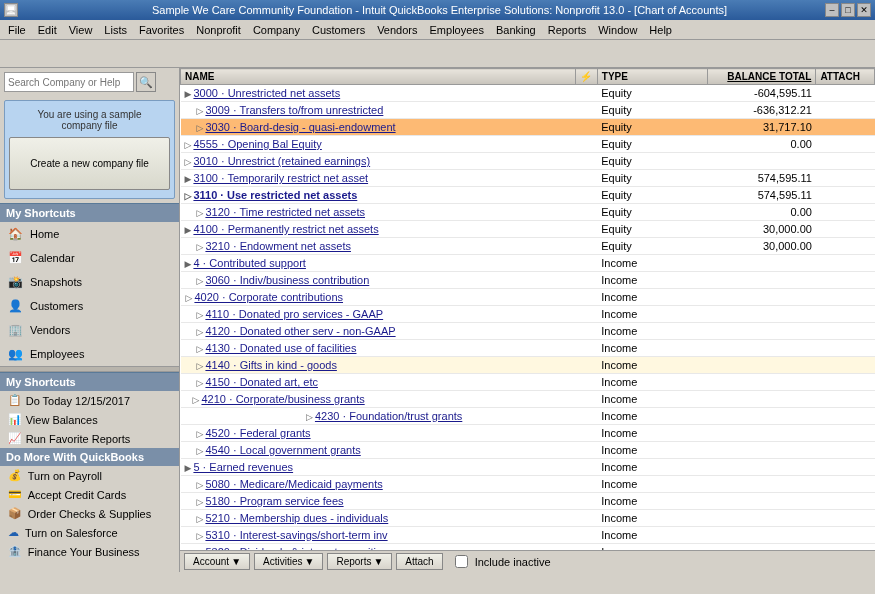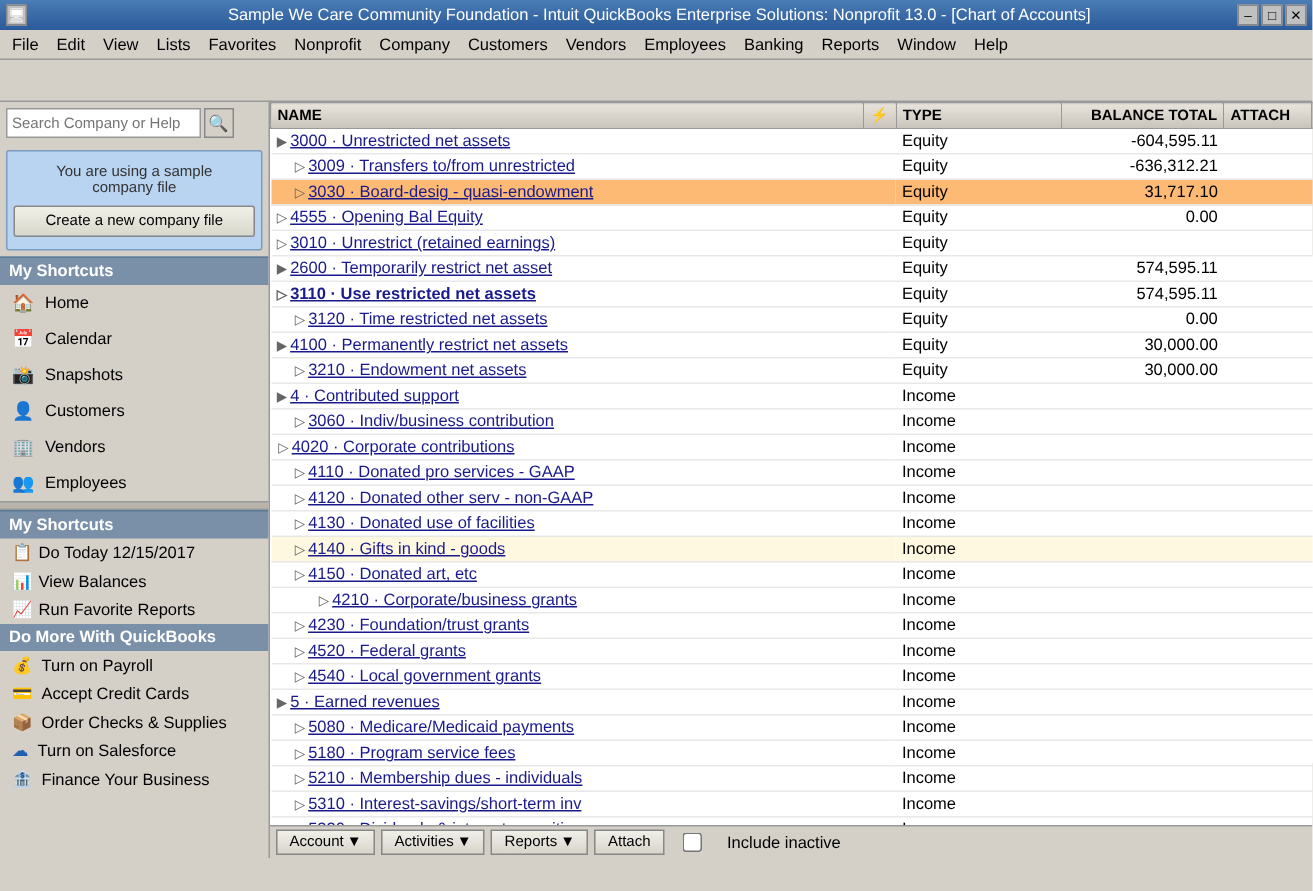--- a/index.html
+++ b/index.html
@@ -24,21 +24,21 @@
     
     .sidebar { width: 180px; background: #d4d0c8; border-right: 1px solid #999; display: flex; flex-direction: column; overflow: hidden; flex-shrink: 0; }
     
     .search-area { padding: 4px; }
     .search-box { display: flex; align-items: center; gap: 2px; }
     .search-input { width: 130px; height: 20px; border: 1px solid #999; font-size: 10px; padding: 1px 3px; background: white; }
     .search-btn { width: 20px; height: 20px; background: #d4d0c8; border: 1px solid #888; display: flex; align-items: center; justify-content: center; cursor: pointer; }
     
     .company-info { background: #b8d4f0; border: 1px solid #7a9cc0; margin: 4px; padding: 8px 4px; text-align: center; font-size: 10px; border-radius: 2px; }
     .company-info-text { color: #333; margin-bottom: 6px; }
-    .create-company-btn { background: linear-gradient(to bottom, #f0f0e8, #d8d8cc); border: 1px solid #888; padding: 4px 8px; font-size: 10px; cursor: pointer; width: 100%; border-radius: 2px; }
+    .create-company-btn { background: linear-gradient(to bottom, #f0f0e8, #d8d8cc); border: 1px solid #888; padding: 20px 8px; font-size: 10px; cursor: pointer; width: 100%; border-radius: 2px; }
     
     .shortcuts-header { background: #7a8fa8; color: white; padding: 3px 6px; font-size: 11px; font-weight: bold; border-top: 1px solid #5a7a98; }
     
     .sidebar-nav { display: flex; flex-direction: column; }
     .sidebar-nav-item { display: flex; align-items: center; padding: 4px 8px; cursor: pointer; font-size: 11px; color: #000; gap: 6px; }
     .sidebar-icon { width: 16px; height: 16px; display: flex; align-items: center; justify-content: center; font-size: 12px; flex-shrink: 0; }
     
     .my-shortcuts-header { background: #7a8fa8; color: white; padding: 3px 6px; font-size: 11px; font-weight: bold; border-top: 1px solid #5a7a98; display: flex; justify-content: space-between; align-items: center; }
     .shortcuts-section { display: flex; flex-direction: column; }
     .shortcut-item { display: flex; align-items: center; padding: 3px 8px; cursor: pointer; font-size: 11px; gap: 4px; }
@@ -54,27 +54,27 @@
     
     table { width: 100%; border-collapse: collapse; font-size: 11px; }
     thead { position: sticky; top: 0; background: #d4d0c8; z-index: 1; }
     thead th { border: 1px solid #999; padding: 2px 4px; text-align: left; font-weight: bold; background: linear-gradient(to bottom, #e8e4dc, #c8c4bc); white-space: nowrap; font-size: 10px; }
     tbody tr { cursor: pointer; }
     td { border-bottom: 1px solid #e8e8e8; padding: 2px 4px; white-space: nowrap; font-size: 11px; }
     
     .col-name { width: 420px; }
     .col-lightning { width: 20px; text-align: center; }
     .col-type { width: 120px; }
-    .col-balance { width: 110px; text-align: right; }
+    .col-balance { width: 110px; text-align: right; text-decoration: underline; }
     .col-attach { width: 60px; }
     
     
     .bottom-bar { background: #d4d0c8; border-top: 1px solid #999; height: 22px; display: flex; align-items: center; padding: 0 4px; gap: 4px; }
     .bottom-btn { background: linear-gradient(to bottom, #f0f0e8, #d8d4cc); border: 1px solid #888; padding: 2px 8px; font-size: 10px; cursor: pointer; display: flex; align-items: center; gap: 2px; }
-    .checkbox-area { display: flex; align-items: center; gap: 17px; font-size: 11px; margin-left: 8px; justify-content: space-between; }
+    .checkbox-area { display: flex; align-items: center; gap: 7px; font-size: 11px; margin-left: 8px; justify-content: space-between; }
     
     
     .accounts-table::-webkit-scrollbar { width: 16px; }
     .accounts-table::-webkit-scrollbar-track { background: #d4d0c8; }
     .accounts-table::-webkit-scrollbar-thumb { background: #a0a0a0; border: 1px solid #808080; }
     
     
     .icon-home { color: #4080c0; }
     .icon-calendar { color: #4080c0; }
     .icon-snapshot { color: #4080c0; }
@@ -255,21 +255,21 @@
               <td></td>
             </tr>
             <tr>
               <td style="padding-left: 4px;"><span style="color:#666;font-size:9px;margin-right:2px;">▷</span><span style="color:#1a1a8c;text-decoration:underline;">3010 · Unrestrict (retained earnings)</span></td>
               <td style="text-align: center;"></td>
               <td>Equity</td>
               <td style="text-align: right;"></td>
               <td></td>
             </tr>
             <tr>
-              <td style="padding-left: 4px;"><span style="color:#666;font-size:9px;margin-right:2px;">▶</span><span style="color:#1a1a8c;text-decoration:underline;">2600 · Temporarily restrict net asset</span></td>
+              <td style="padding-left: 4px;"><span style="color:#666;font-size:9px;margin-right:2px;">▶</span><span style="color:#1a1a8c;text-decoration:underline;">3100 · Temporarily restrict net asset</span></td>
               <td style="text-align: center;"></td>
               <td>Equity</td>
               <td style="text-align: right;">574,595.11</td>
               <td></td>
             </tr>
             <tr>
               <td style=" font-weight: bold;"><span style="color:#666;font-size:9px;margin-right:2px;">▷</span><span style="color:#1a1a8c;text-decoration:underline;">3110 · Use restricted net assets</span></td>
               <td style="text-align: center;"></td>
               <td>Equity</td>
               <td style="text-align: right;">574,595.11</td>
@@ -346,28 +346,28 @@
               <td></td>
             </tr>
             <tr>
               <td style="padding-left: 16px;"><span style="color:#666;font-size:9px;margin-right:2px;">▷</span><span style="color:#1a1a8c;text-decoration:underline;">4150 · Donated art, etc</span></td>
               <td style="text-align: center;"></td>
               <td>Income</td>
               <td style="text-align: right;"></td>
               <td></td>
             </tr>
             <tr>
-              <td style="padding-left: 32px;"><span style="color:#666;font-size:9px;margin-right:2px;">▷</span><span style="color:#1a1a8c;text-decoration:underline;">4210 · Corporate/business grants</span></td>
-              <td style="text-align: center;"></td>
-              <td>Income</td>
-              <td style="text-align: right;"></td>
-              <td></td>
-            </tr>
-            <tr>
-              <td style="padding-left: 16px;"><span style="color:#666;font-size:9px;margin-right:2px;">▷</span><span style="color:#1a1a8c;text-decoration:underline;">4230 · Foundation/trust grants</span></td>
+              <td style="padding-left: 12px;"><span style="color:#666;font-size:9px;margin-right:2px;">▷</span><span style="color:#1a1a8c;text-decoration:underline;">4210 · Corporate/business grants</span></td>
+              <td style="text-align: center;"></td>
+              <td>Income</td>
+              <td style="text-align: right;"></td>
+              <td></td>
+            </tr>
+            <tr>
+              <td style="padding-left: 16px; text-align: center;"><span style="color:#666;font-size:9px;margin-right:2px;">▷</span><span style="color:#1a1a8c;text-decoration:underline;">4230 · Foundation/trust grants</span></td>
               <td style="text-align: center;"></td>
               <td>Income</td>
               <td style="text-align: right;"></td>
               <td></td>
             </tr>
             <tr>
               <td style="padding-left: 16px;"><span style="color:#666;font-size:9px;margin-right:2px;">▷</span><span style="color:#1a1a8c;text-decoration:underline;">4520 · Federal grants</span></td>
               <td style="text-align: center;"></td>
               <td>Income</td>
               <td style="text-align: right;"></td>

